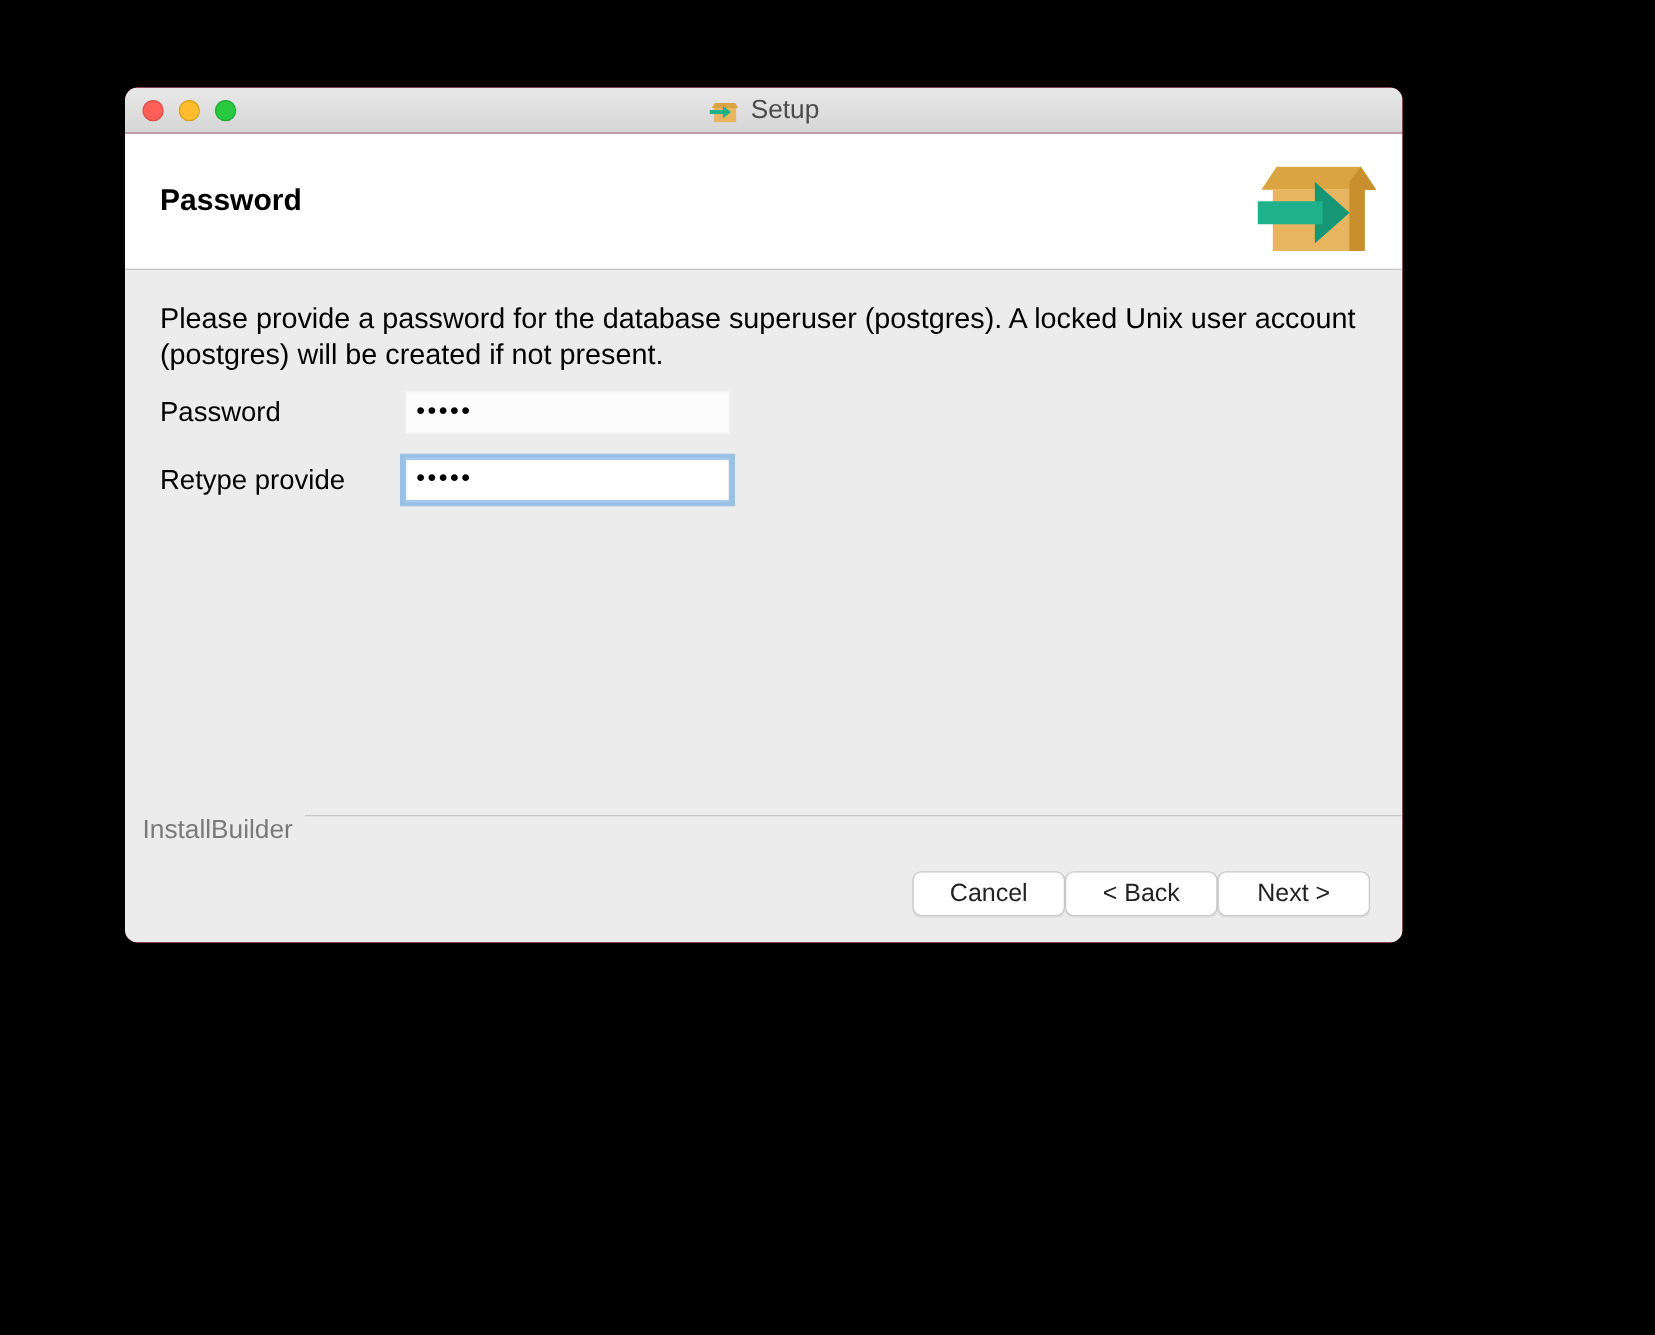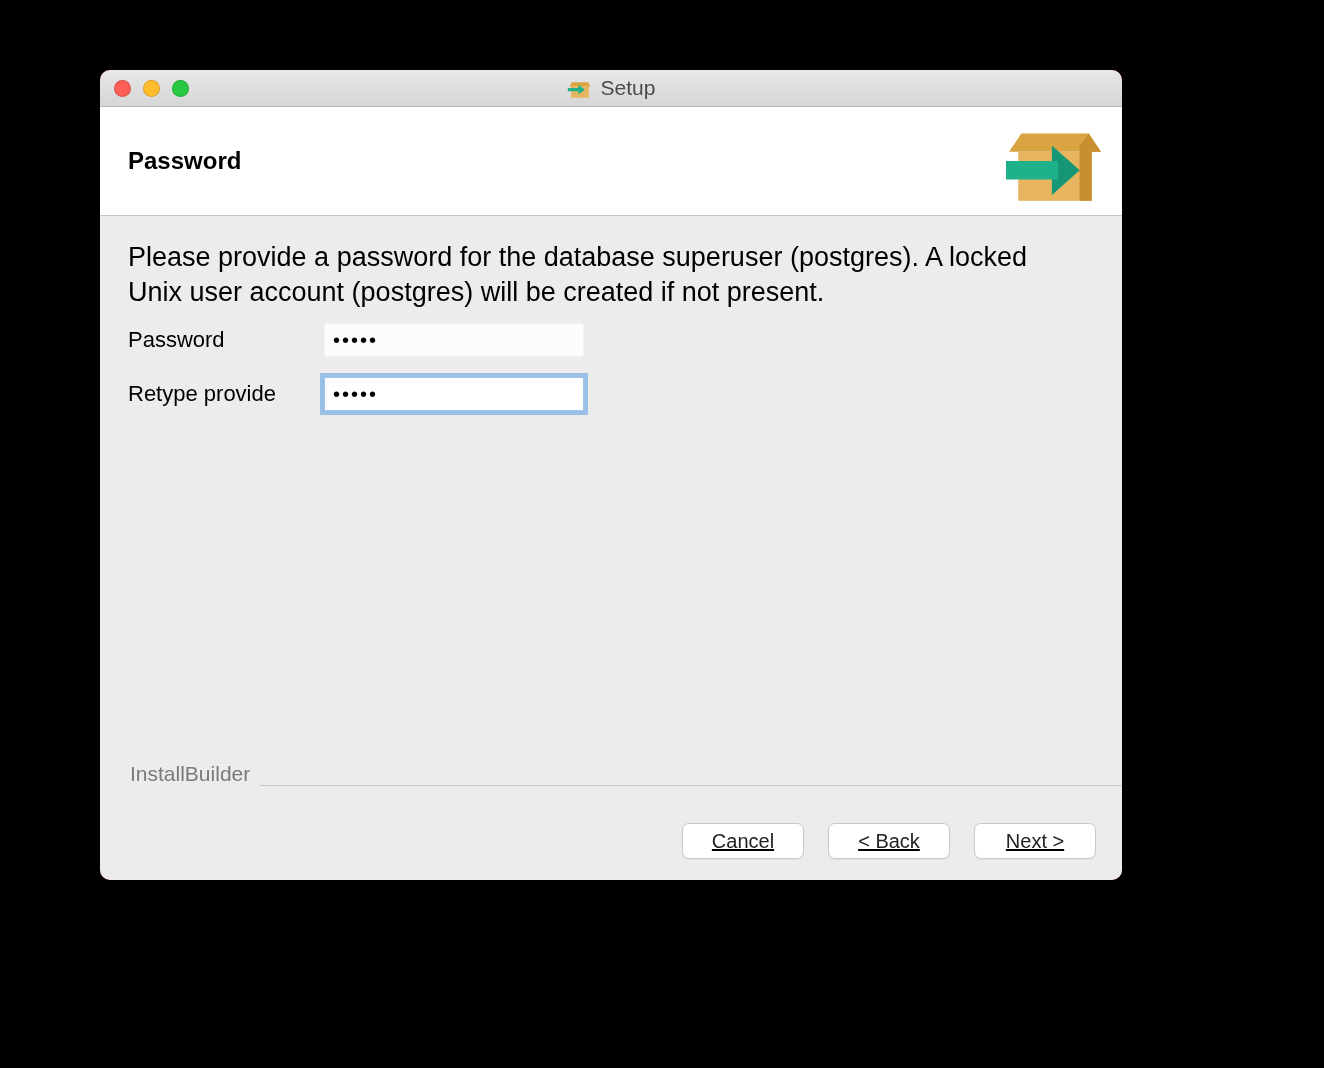--- a/index.html
+++ b/index.html
@@ -10,21 +10,21 @@
     background: #000;
     font-family: -apple-system, "Helvetica Neue", Arial, sans-serif;
     font-size: 21px;
     color: #000;
   }
   .window {
     position: absolute;
     left: 100px;
     top: 70px;
     width: 1022px;
-    height: 810px;
+    height: 684px;
     background: #be185d;
     border-radius: 10px;
     box-shadow: 0 20px 60px rgba(0,0,0,0.55), 0 0 0 1px rgba(0,0,0,0.15);
     overflow: hidden;
     display: flex;
     flex-direction: column;
   }
   .titlebar {
     height: 36px;
     background: linear-gradient(#e8e8e8, #d6d6d6);
@@ -74,21 +74,21 @@
     font-weight: 700;
     margin: 0;
   }
   .content {
     flex: 1 1 auto;
     padding: 24px 28px 0 28px;
     background: #ececec;
     position: relative;
   }
   .desc {
-    font-size: 27px;
+    font-size: 23px;
     line-height: 1.28;
     margin: 0 0 14px 0;
     max-width: 960px;
   }
   .form-row {
     display: flex;
     align-items: center;
     gap: 10px;
     margin-bottom: 20px;
   }
@@ -113,45 +113,43 @@
   }
   input.pw.focused {
     outline: none;
     border: 1px solid #9fc6ea;
     box-shadow: 0 0 0 4px rgba(89,157,226,0.55);
   }
   .branding-row {
     position: absolute;
     left: 0;
     right: 0;
-    bottom: 16px;
-    display: flex;
-    align-items: flex-end;
-    margin-left: 16px;
+    bottom: 0;
+    display: flex;
+    align-items: flex-start;
   }
   .branding-row .brand {
     color: #7a7a7a;
     font-size: 21px;
     padding: 0 10px 0 14px;
     background: #ececec;
   }
   .branding-row .line {
     flex: 1;
     height: 1px;
     background: #c6c6c6;
   }
   .footer {
     height: 78px;
     background: #ececec;
     display: flex;
     align-items: center;
     justify-content: flex-end;
-    gap: 24px;
+    gap: 0;
     padding: 0 26px;
-    text-decoration: underline;
   }
   button.btn {
     min-width: 122px;
     height: 36px;
     background: #fff;
     border: 1px solid #c9c9c9;
     border-radius: 7px;
     font-size: 20px;
     color: #222;
     padding: 0 18px;

